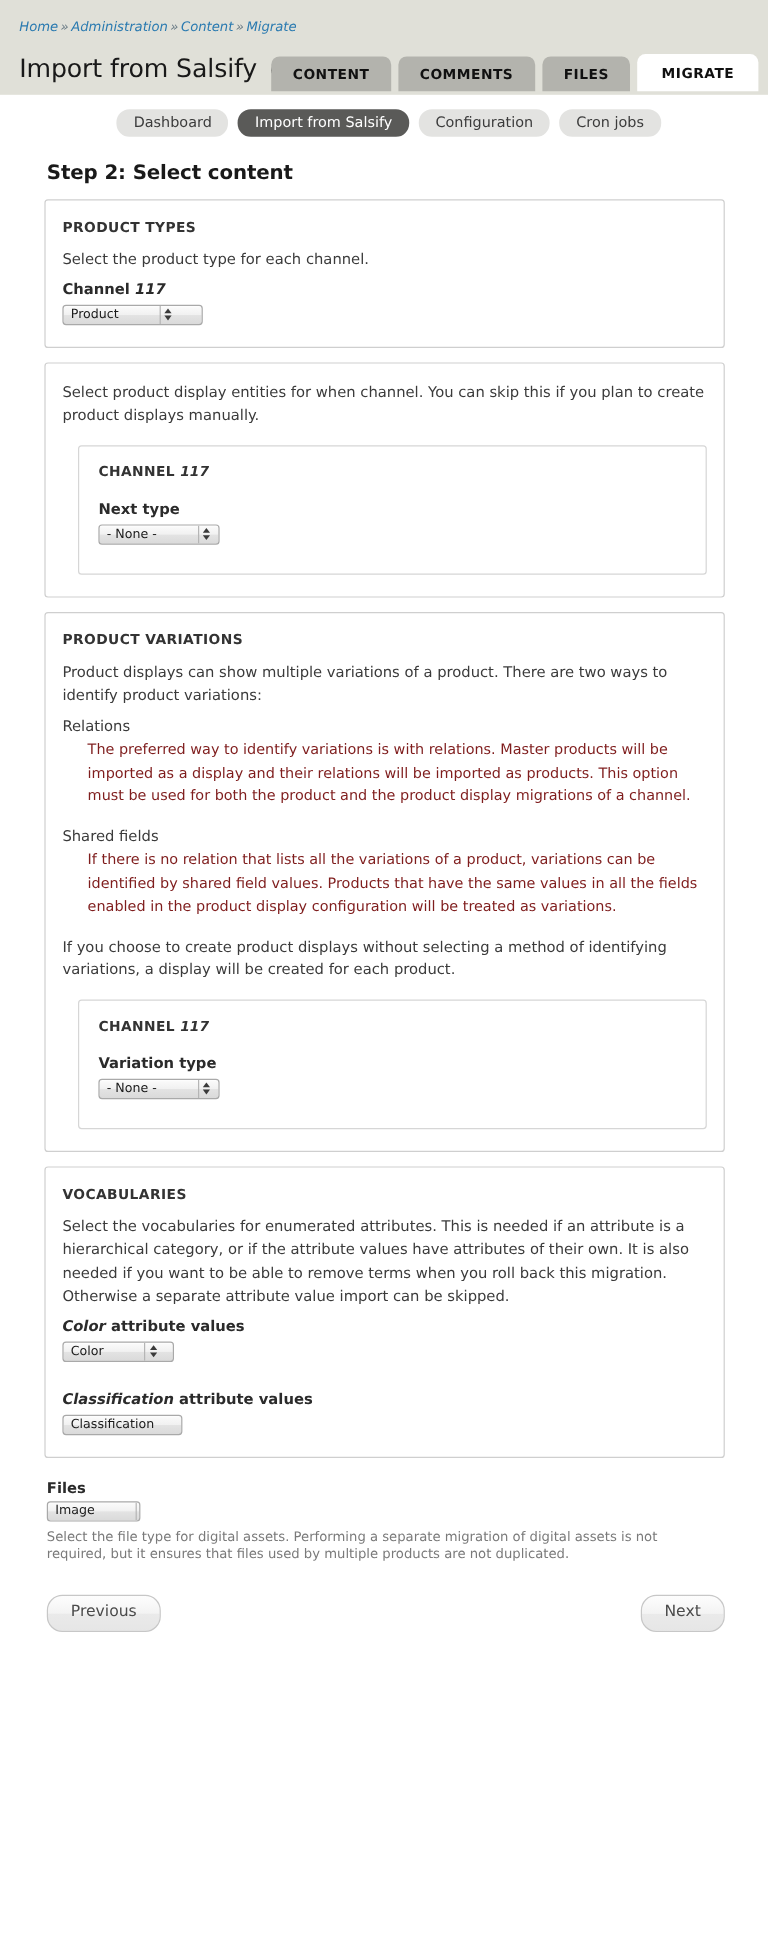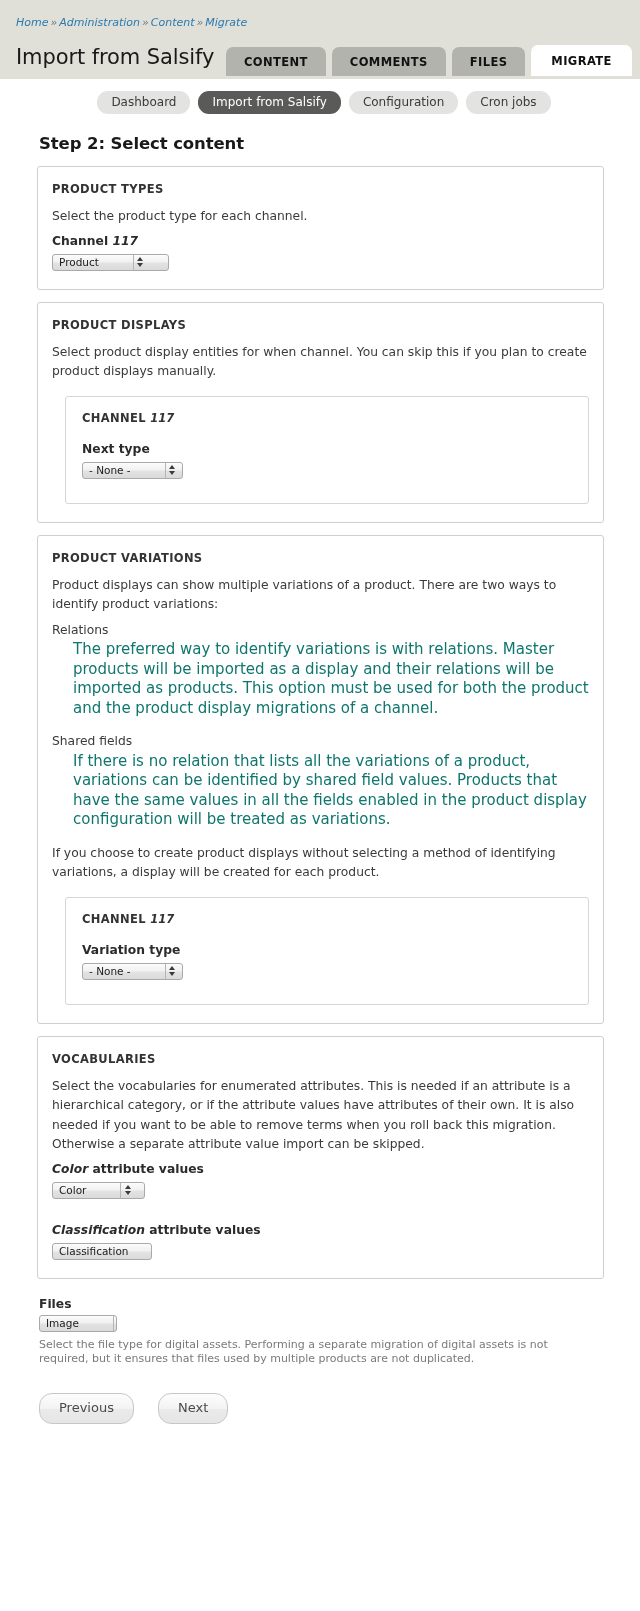--- a/index.html
+++ b/index.html
@@ -245,22 +245,22 @@
 
   
   dl.deflist { margin: 0; }
   dl.deflist dt {
     font-size: 12.3px;
     color: #3b3b3b;
     line-height: 19.5px;
     margin: 0;
   }
   dl.deflist dd {
-    font-size: 15px;
-    color: #0f766e;
+    font-size: 12px;
+    color: #7f1d1d;
     line-height: 19.5px;
     margin: 0 0 0 21px;
   }
   dl.deflist dd.spaced { margin-bottom: 14px; }
 
   .para-after {
     font-size: 12.3px;
     color: #3b3b3b;
     line-height: 19.5px;
     margin: 14px 0 0 0;
@@ -283,20 +283,21 @@
     line-height: 14.5px;
     margin: 6px 0 0 0;
     max-width: 530px;
   }
 
   
   .actions {
     margin: 26px 0 0 2px;
     display: flex;
     gap: 24px;
+    justify-content: space-between;
   }
   .btn {
     border: 1px solid #c7c7c7;
     border-radius: 13px;
     background: linear-gradient(to bottom, #fdfdfd 0%, #f3f3f3 50%, #eaeaea 51%, #e6e6e6 100%);
     color: #4a4a4a;
     font-size: 13px;
     line-height: 16px;
     padding: 6px 19px 7px 19px;
     cursor: pointer;
@@ -346,21 +347,20 @@
     <div class="sel w-product">
       <span class="txt">Product</span>
       <span class="arrow">
           <span class="up"></span>
           <span class="dn"></span>
         </span>
     </div>
   </fieldset>
 
   <fieldset class="card">
-    <div class="card-legend">PRODUCT DISPLAYS</div>
     <p class="card-desc">Select product display entities for when channel. You can skip this if you plan to create product displays manually.</p>
     <div class="inner-card">
       <div class="inner-legend">
         <span>CHANNEL</span>
         <em>117</em>
       </div>
       <div class="field-label">Next type</div>
       <div class="sel w-none">
         <span class="txt">- None -</span>
         <span class="arrow">

